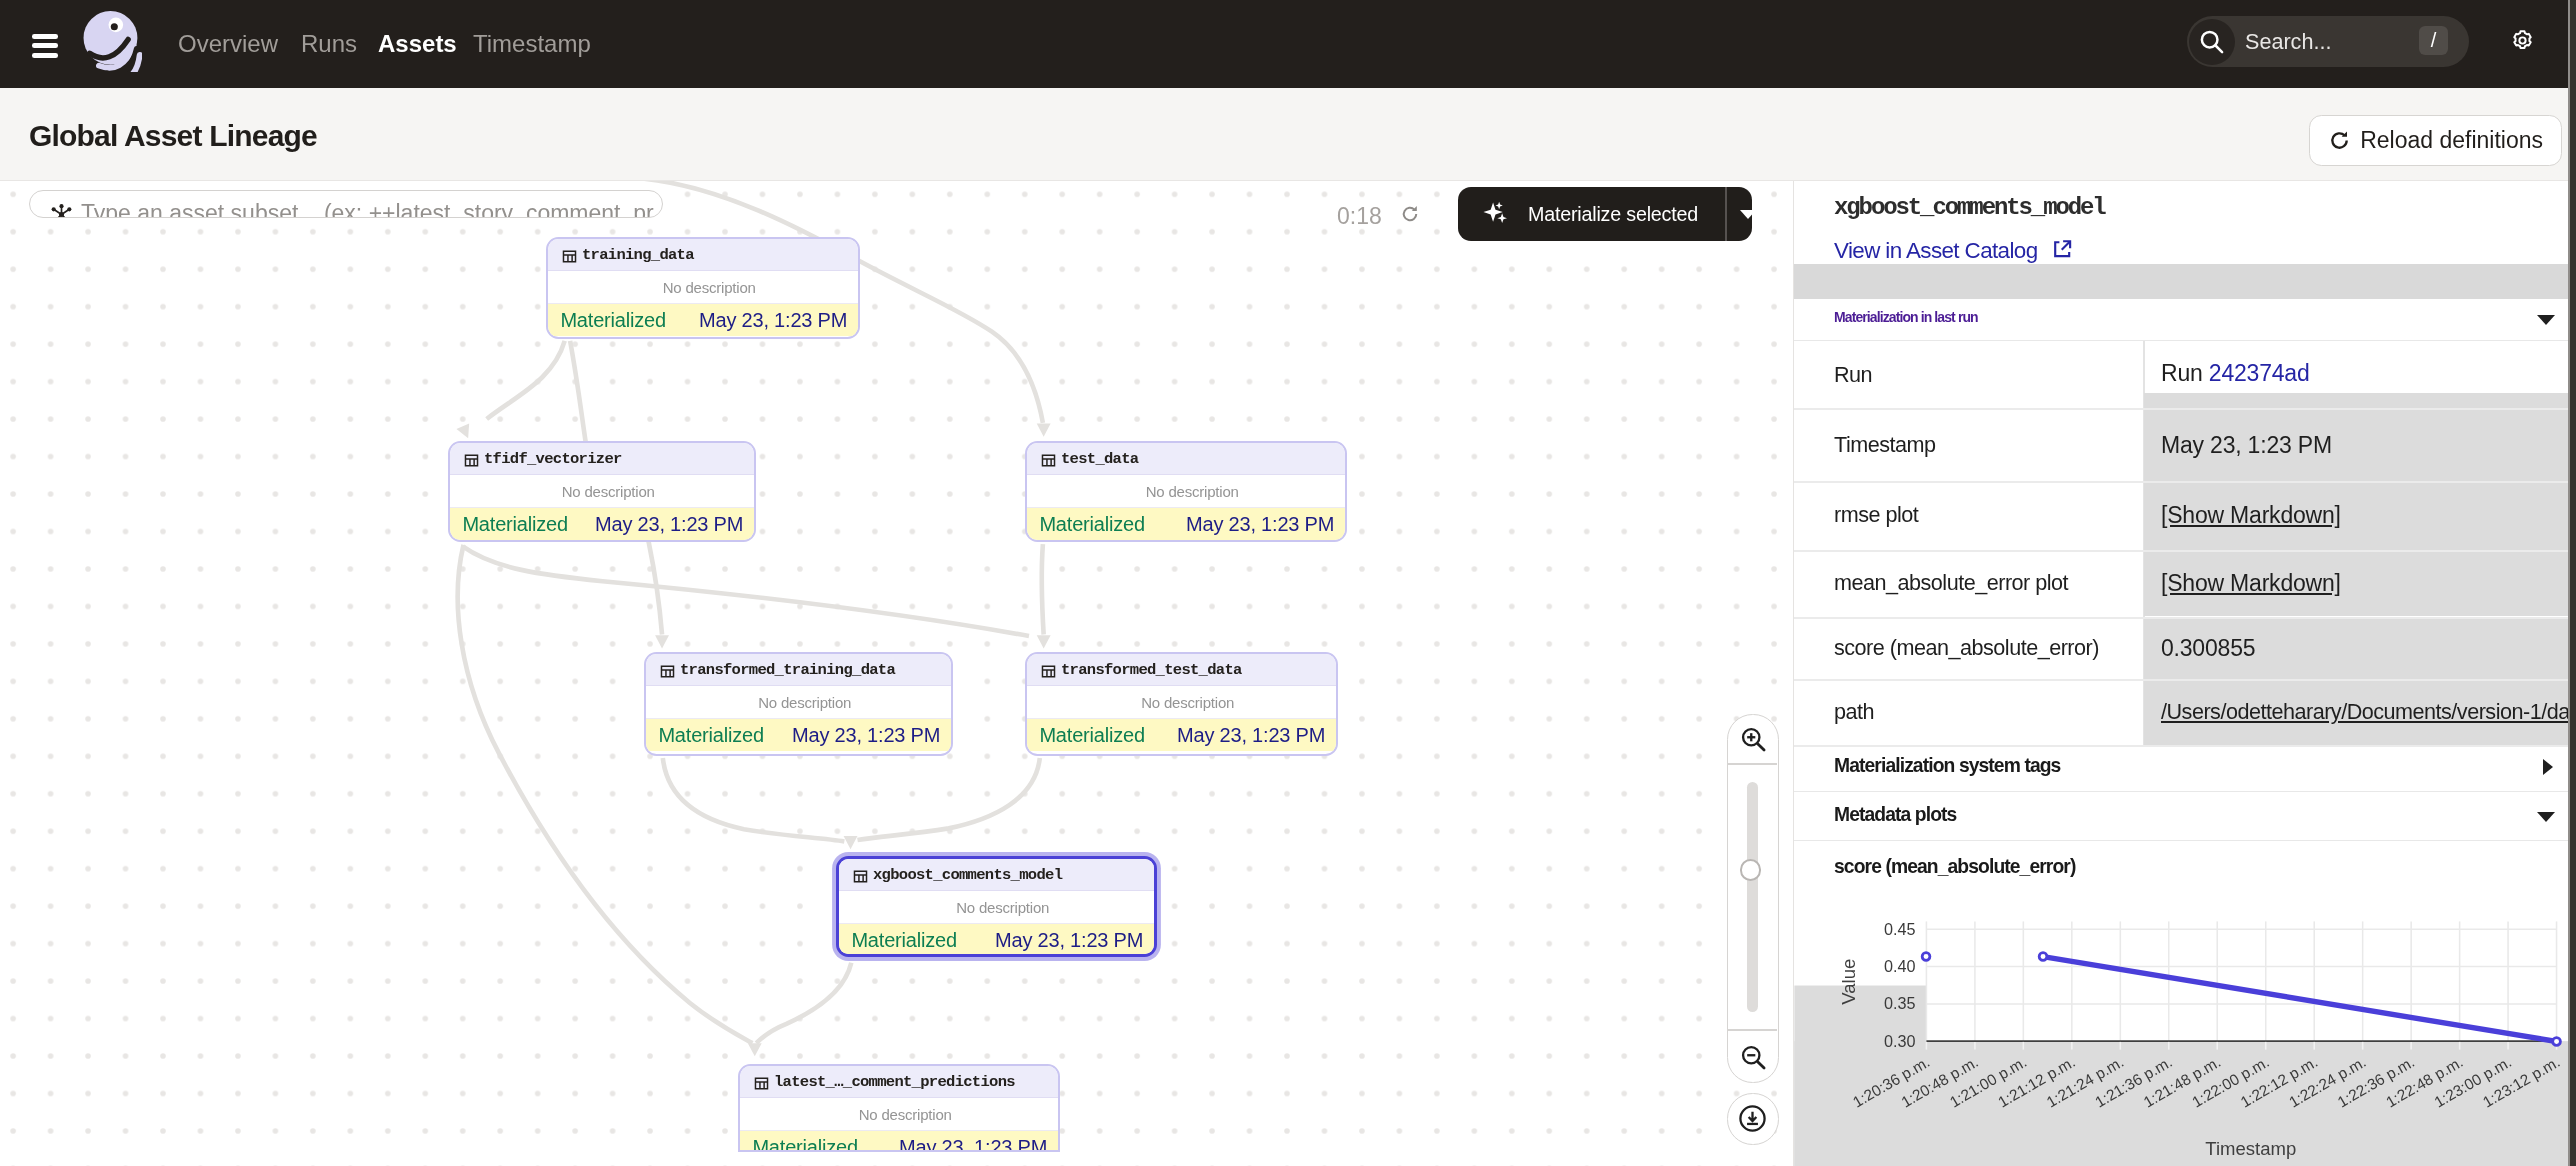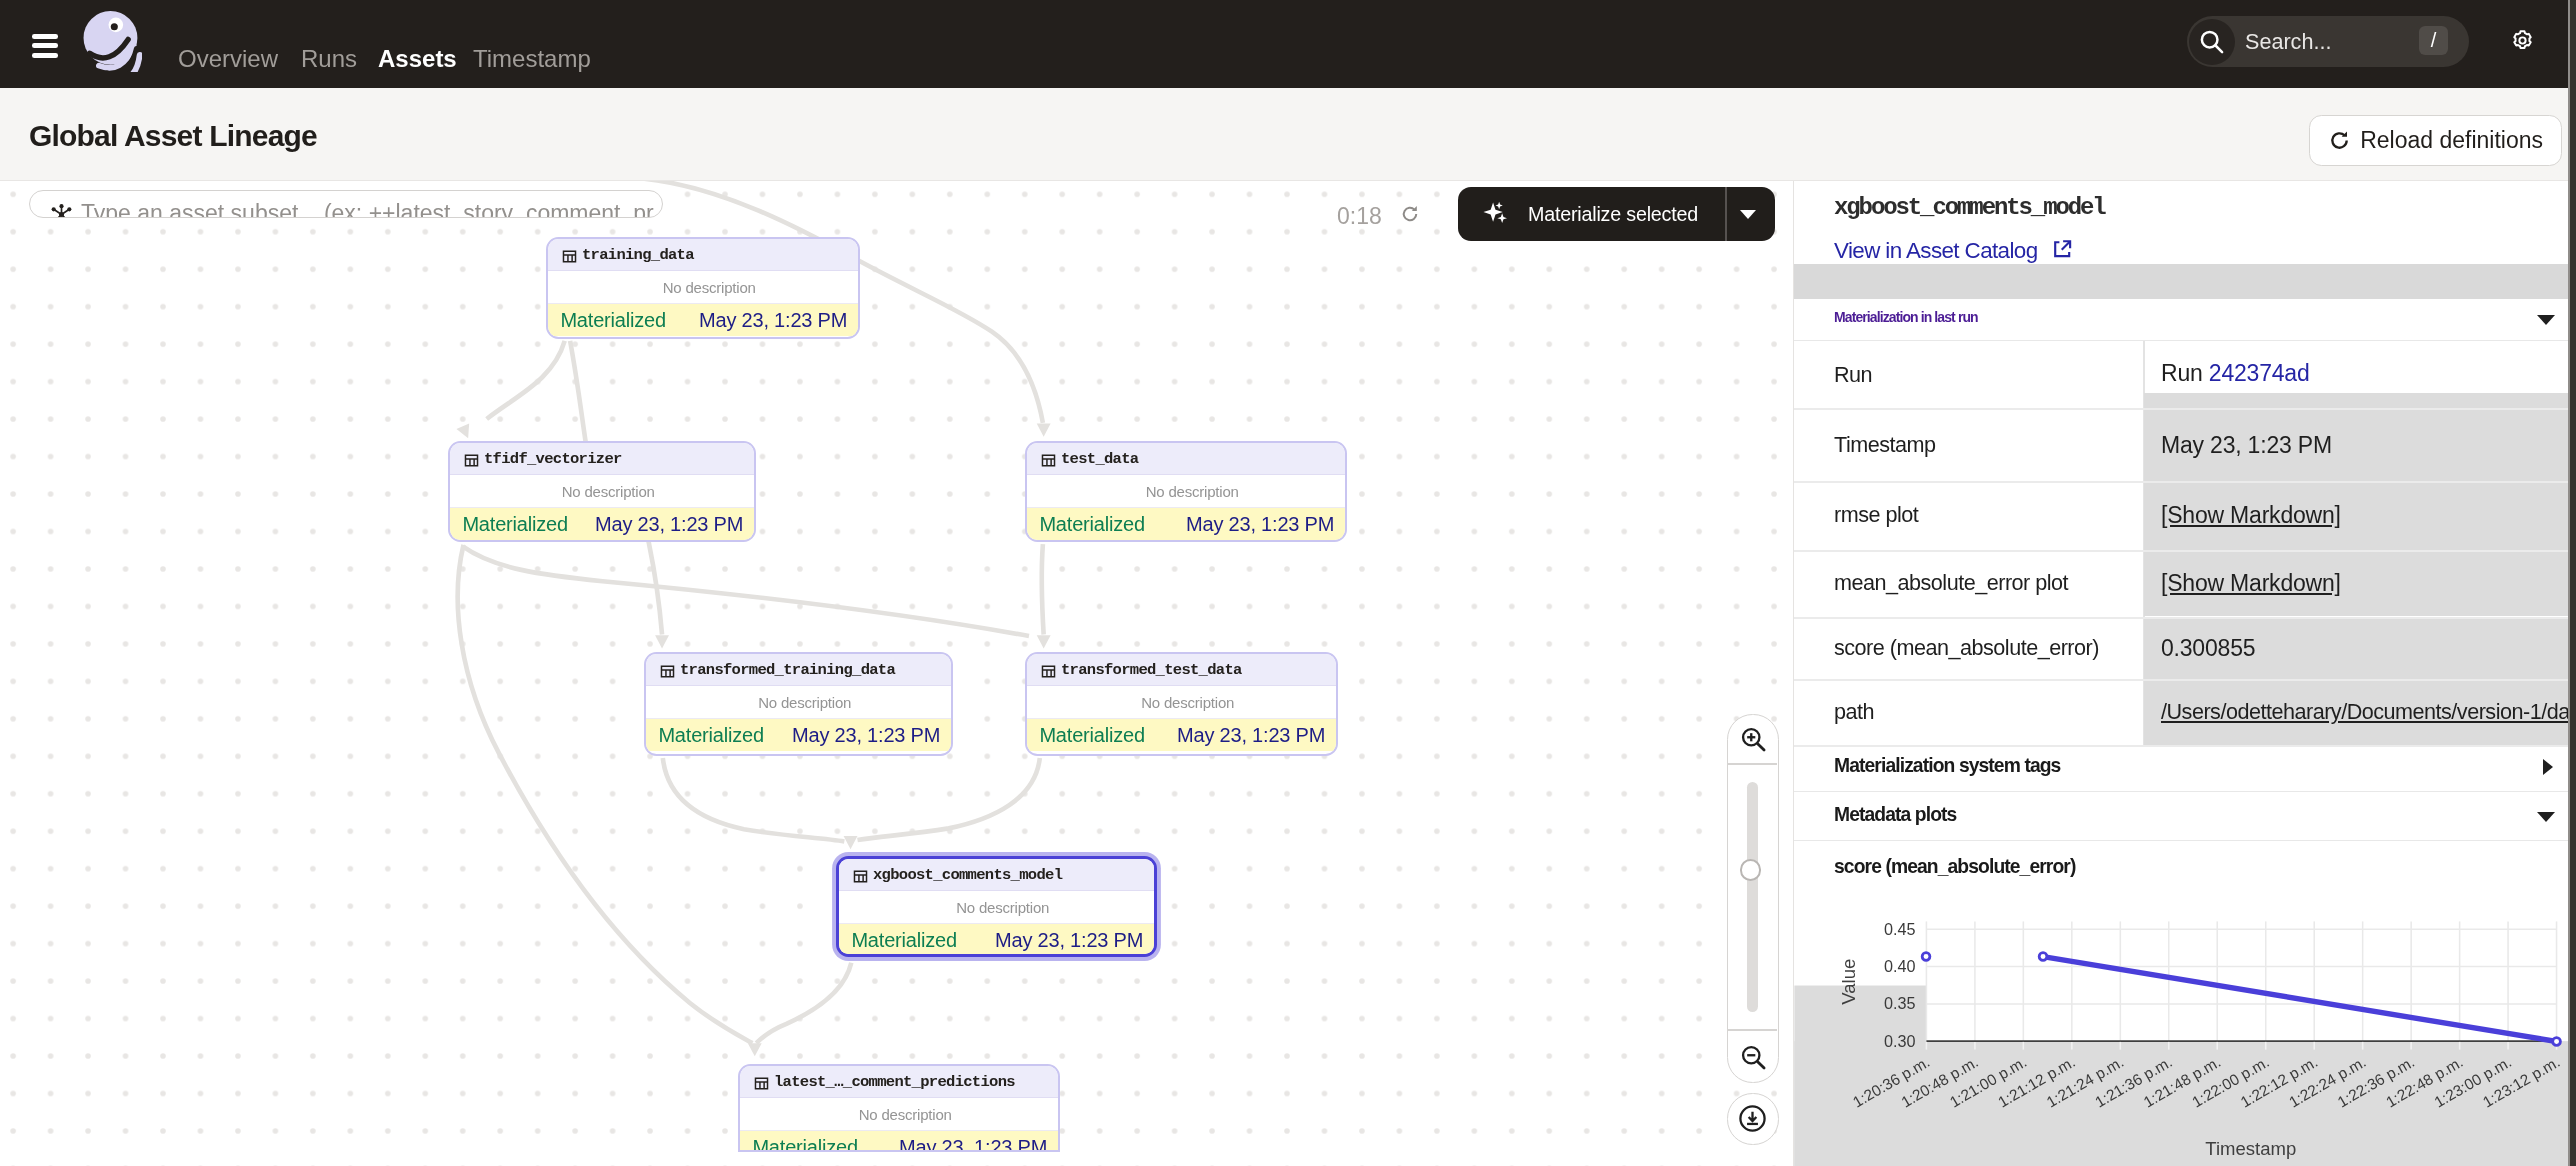--- a/index.html
+++ b/index.html
@@ -2,21 +2,21 @@
 <html style="font-size:12.4px"><head>
 <meta charset="utf-8">
 <style>
   * { margin:0; padding:0; box-sizing:border-box; }
   html,body { width:2576px; height:1167px; overflow:hidden; }
   body { font-family:"Liberation Sans", sans-serif; position:relative; background:#fff; }
   .abs { position:absolute; }
 
   
   #nav { position:absolute; left:0; top:0; width:2576px; height:88px; background:#231f1c; }
-  .navlink { position:absolute; top:15px; height:104px; line-height:88px; font-size:24px; color:#a19d99; }
+  .navlink { position:absolute; top:0; height:104px; line-height:88px; font-size:24px; color:#a19d99; }
   #burger span { position:absolute; left:32px; width:25.5px; height:4.6px; background:#fff; border-radius:2.3px; }
 
   
   #hdr { position:absolute; left:0; top:88px; width:2576px; height:93px; background:#f6f5f3; border-bottom:1.5px solid #e8e6e4; }
   #hdr h1 { position:absolute; left:29px; top:31px; font-size:30px; font-weight:bold; color:#211e1b; letter-spacing:-0.8px; }
   #reload { position:absolute; left:2309px; top:27px; width:253px; height:51px; background:#fff; border:1.5px solid #d7d5d2; border-radius:12.4px; font-size:23px; color:#211e1b; }
 
   
   #graph { position:absolute; left:0; top:181px; width:1793px; height:986px; background:#fff; overflow:hidden; }
 
@@ -214,21 +214,21 @@
         <circle cx="19" cy="19" r="2" stroke="none"></circle>
       <path d="M12 12L4.5 7 M12 12L12 4 M12 12L19.5 7 M12 12L5 19 M12 12L19 19" stroke-width="1.6" fill="none"></path>
     </svg>
     <div class="abs" style="left:51px; top:0; line-height:45px; font-size:23px; color:#93908d; white-space:nowrap;">Type an asset subset... (ex: ++latest_story_comment_pr</div>
   </div>
   <div class="abs" style="left:1337px; top:21.6px; width:77px; font-size:23px; color:#a5a19e;">0:18</div>
   <svg class="abs" style="left:1400px; top:23px" width="20" height="20" viewBox="0 0 24 24">
     <path fill="none" stroke="#8e8b88" stroke-width="2.4" d="M19.5 12a7.5 7.5 0 1 1-2.2-5.3"></path>
     <path fill="#8e8b88" d="M20.2 2.5v6h-6z"></path>
   </svg>
-  <div class="abs" style="left:1458px; top:6.2px; width:317px; height:54px; background:#211e1b; border-radius:13px;">
+  <div class="abs" style="left:1458px; top:6.2px; width:294px; height:54px; background:#211e1b; border-radius:13px;">
     <svg class="abs" style="left:23px; top:12.4px" width="29" height="29" viewBox="0 0 24 24" fill="#fff">
       <path d="M10 2 L12 8 L18 10 L12 12 L10 18 L8 12 L2 10 L8 8 Z"></path>
       <path d="M17.5 11 L18.6 14 L21.5 15 L18.6 16 L17.5 19 L16.4 16 L13.5 15 L16.4 14 Z"></path>
       <path d="M15 1.5 L15.8 3.8 L18 4.6 L15.8 5.4 L15 7.6 L14.2 5.4 L12 4.6 L14.2 3.8 Z"></path>
     </svg>
     <div class="abs" style="left:70px; top:0; line-height:54px; font-size:19.7px; letter-spacing:-0.2px; color:#fff;">Materialize selected</div>
     <div class="abs" style="left:267px; top:0; width:1.5px; height:54px; background:#565250;"></div>
     <div class="caret-d" style="left:282px; top:23px; border-left-width:8.5px; border-right-width:8.5px; border-top-width:9.3px; border-top-color:#fff;"></div>
   </div>
 

